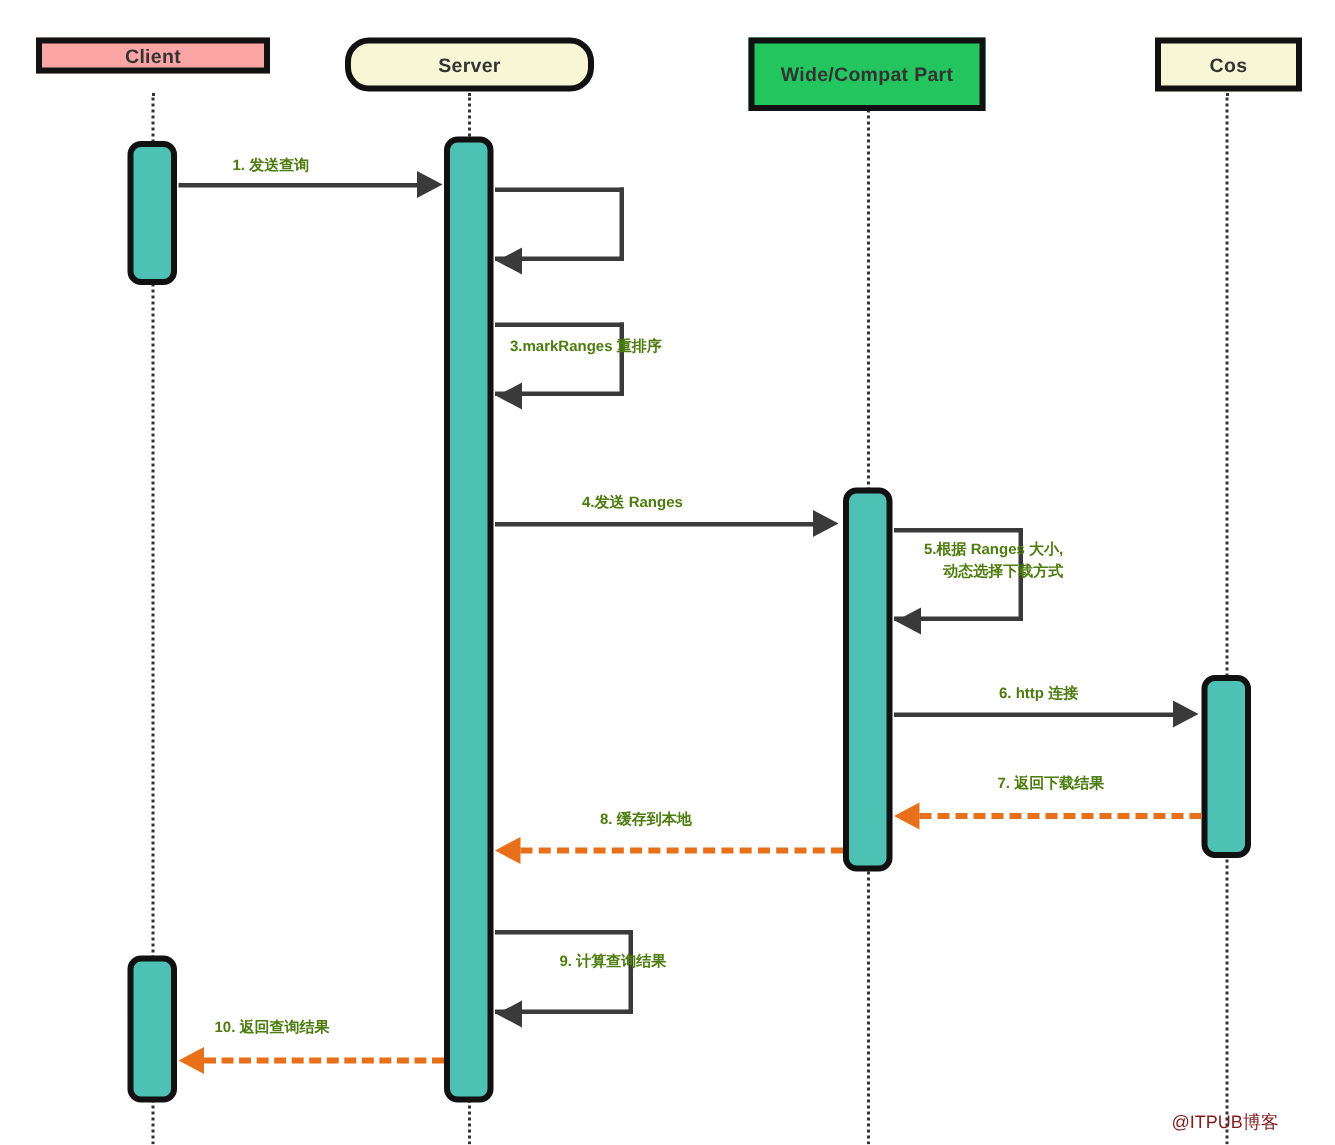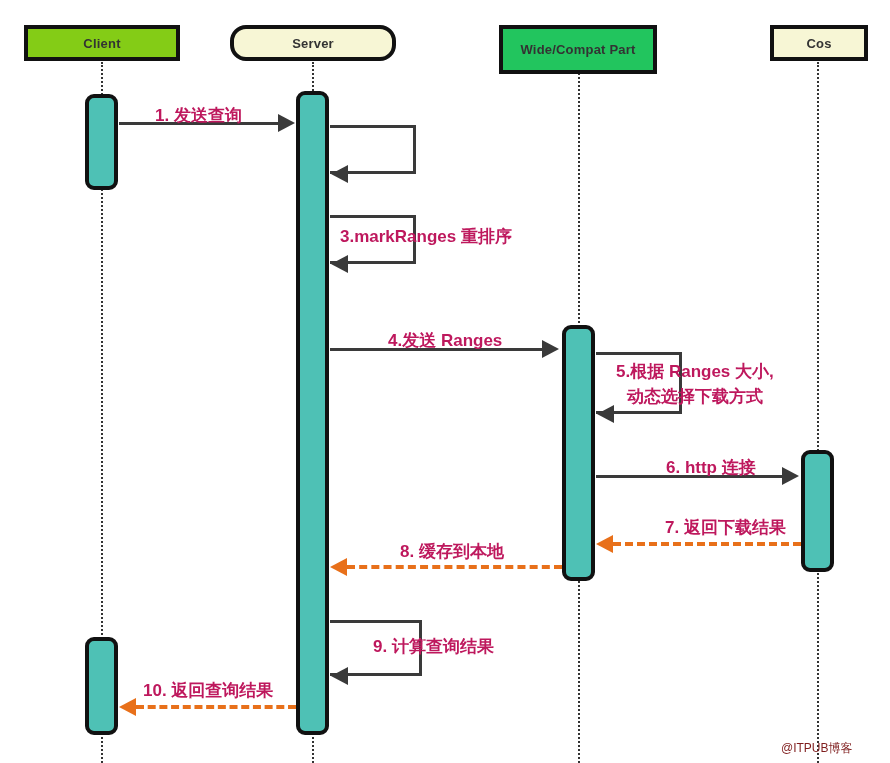--- a/index.html
+++ b/index.html
@@ -83,48 +83,48 @@
   .self-loop {
     position: absolute;
     box-sizing: border-box;
     border-top: 3px solid #3a3a3a;
     border-right: 3px solid #3a3a3a;
     border-bottom: 3px solid #3a3a3a;
   }
   
   .msg-label {
     position: absolute;
-    font-size: 17px;
+    font-size: 10px;
     font-weight: bold;
-    color: #be185d;
+    color: #4d7c0f;
     white-space: nowrap;
     line-height: 1.45;
   }
   .msg-label.centered {
-    text-align: center;
+    text-align: right;
   }
   
   .watermark {
     position: absolute;
     font-size: 12px;
     color: #7f1d1d;
     white-space: nowrap;
   }
 </style>
 </head>
 <body>
 
 <div id="canvas">
 
   <div class="lifeline" style="left:101px; top:62px; height:701px;"></div>
   <div class="lifeline" style="left:312px; top:62px; height:701px;"></div>
   <div class="lifeline" style="left:578px; top:62px; height:701px;"></div>
   <div class="lifeline" style="left:817px; top:62px; height:701px;"></div>
 
-  <div class="actor-box" style="left:24px; top:25px; width:156px; height:36px; background:#84cc16;">
+  <div class="actor-box" style="left:24px; top:25px; width:156px; height:24px; background:#fca5a5;">
     <span class="actor-label">Client</span>
   </div>
 
   <div class="actor-box" style="left:230px; top:25px; width:166px; height:36px; background:#f7f6d5;border-radius:16px;">
     <span class="actor-label">Server</span>
   </div>
 
   <div class="actor-box" style="left:499px; top:25px; width:158px; height:49px; background:#22c55e;">
     <span class="actor-label">Wide/Compat Part</span>
   </div>

